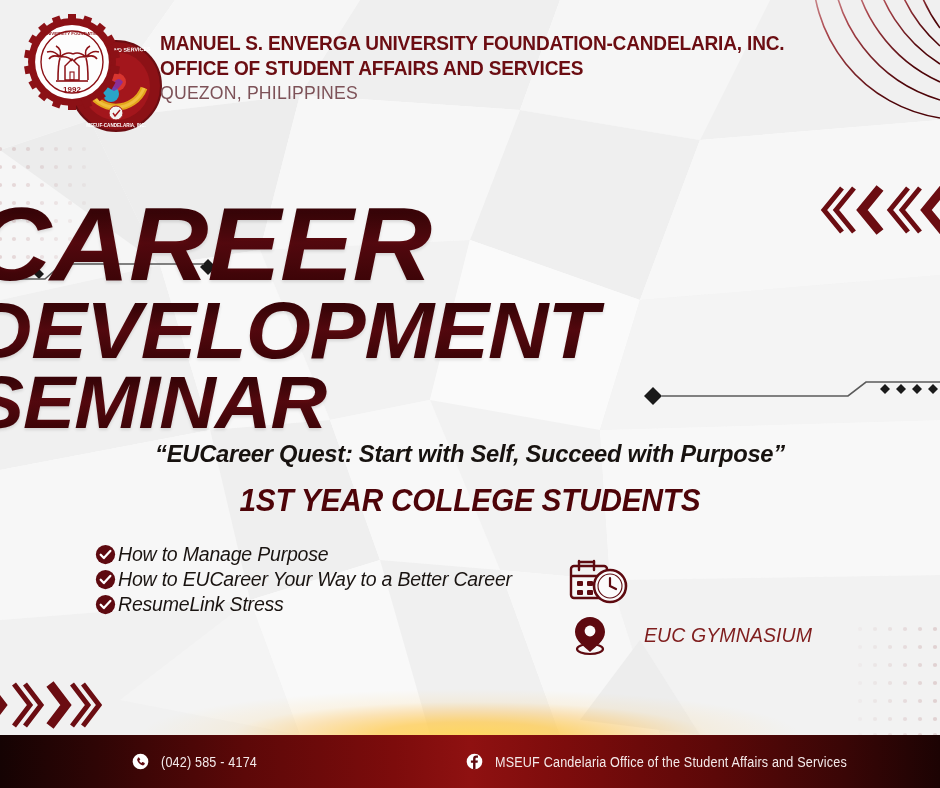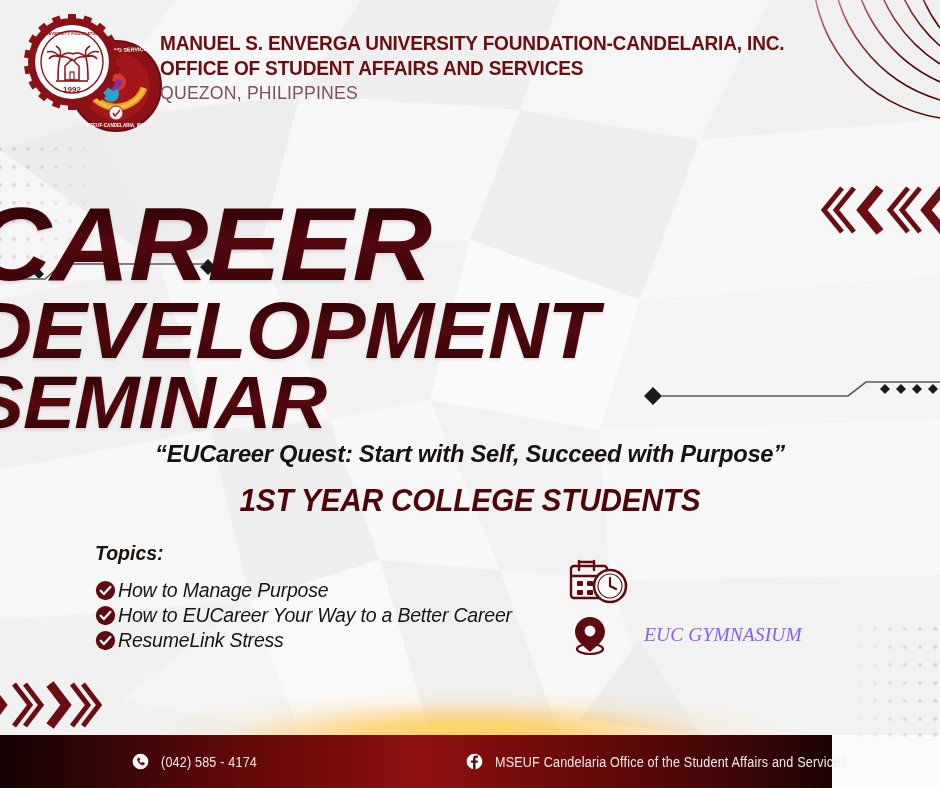--- a/index.html
+++ b/index.html
@@ -140,30 +140,30 @@
   .info-ico{flex:0 0 auto;margin-right:14px;}
   .info-txt{
     font-family:"Liberation Sans", sans-serif;
     font-style:italic;font-weight:normal;
     font-size:19.5px;color:#241a17;
     line-height:26px;
     white-space:nowrap;
     letter-spacing:-.1px;
   }
   .venue-txt{
-    font-family:Liberation Serif, serif;
+    font-family:Liberation Sans, sans-serif;
     font-style:italic;font-weight:normal;
-    font-size:19.5px;color:#8b5cf6;
+    font-size:19.5px;color:#7f1d1d;
     white-space:nowrap;
     letter-spacing:.1px;
   }
 
   
   .footer{
-    position:absolute;left:0;bottom:0;width:832px;height:53px;
+    position:absolute;left:0;bottom:0;width:940px;height:53px;
     background:linear-gradient(90deg,
       #150303 0%, #2e0505 10%, #5c0808 26%, #7d0c0c 42%,
       #8f1111 50%, #7d0c0c 60%, #5c0808 76%, #390606 90%, #1c0303 100%);
     display:flex;align-items:center;
   }
   .f-item{display:flex;align-items:center;}
   .f-phone{margin-left:132px;}
   .f-fb{margin-left:198px;align-items:center;}
   .f-label{
     font-family:"Liberation Sans", sans-serif;
@@ -514,21 +514,20 @@
     <div class="t-line t1">CAREER</div>
     <div class="t-line t2">DEVELOPMENT</div>
     <div class="t-line t3">SEMINAR</div>
   </div>
 
   <div class="tagline">“EUCareer Quest: Start with Self, Succeed with Purpose”</div>
 
   <div class="audience">1ST YEAR COLLEGE STUDENTS</div>
 
   <div class="topics">
-    <div class="topics-head">Topics:</div>
 
     <div class="topic-row">
       <svg class="topic-ico" viewBox="0 0 24 24">
         <circle cx="12" cy="12" r="11" fill="#5e0a10"></circle>
         <path d="M6.5 12.3 l3.6 3.8 l7.4 -8.2" fill="none" stroke="#ffffff" stroke-width="2.6" stroke-linecap="round" stroke-linejoin="round"></path>
       </svg>
       <span class="topic-txt">How to Manage Purpose</span>
     </div>
 
     <div class="topic-row">

